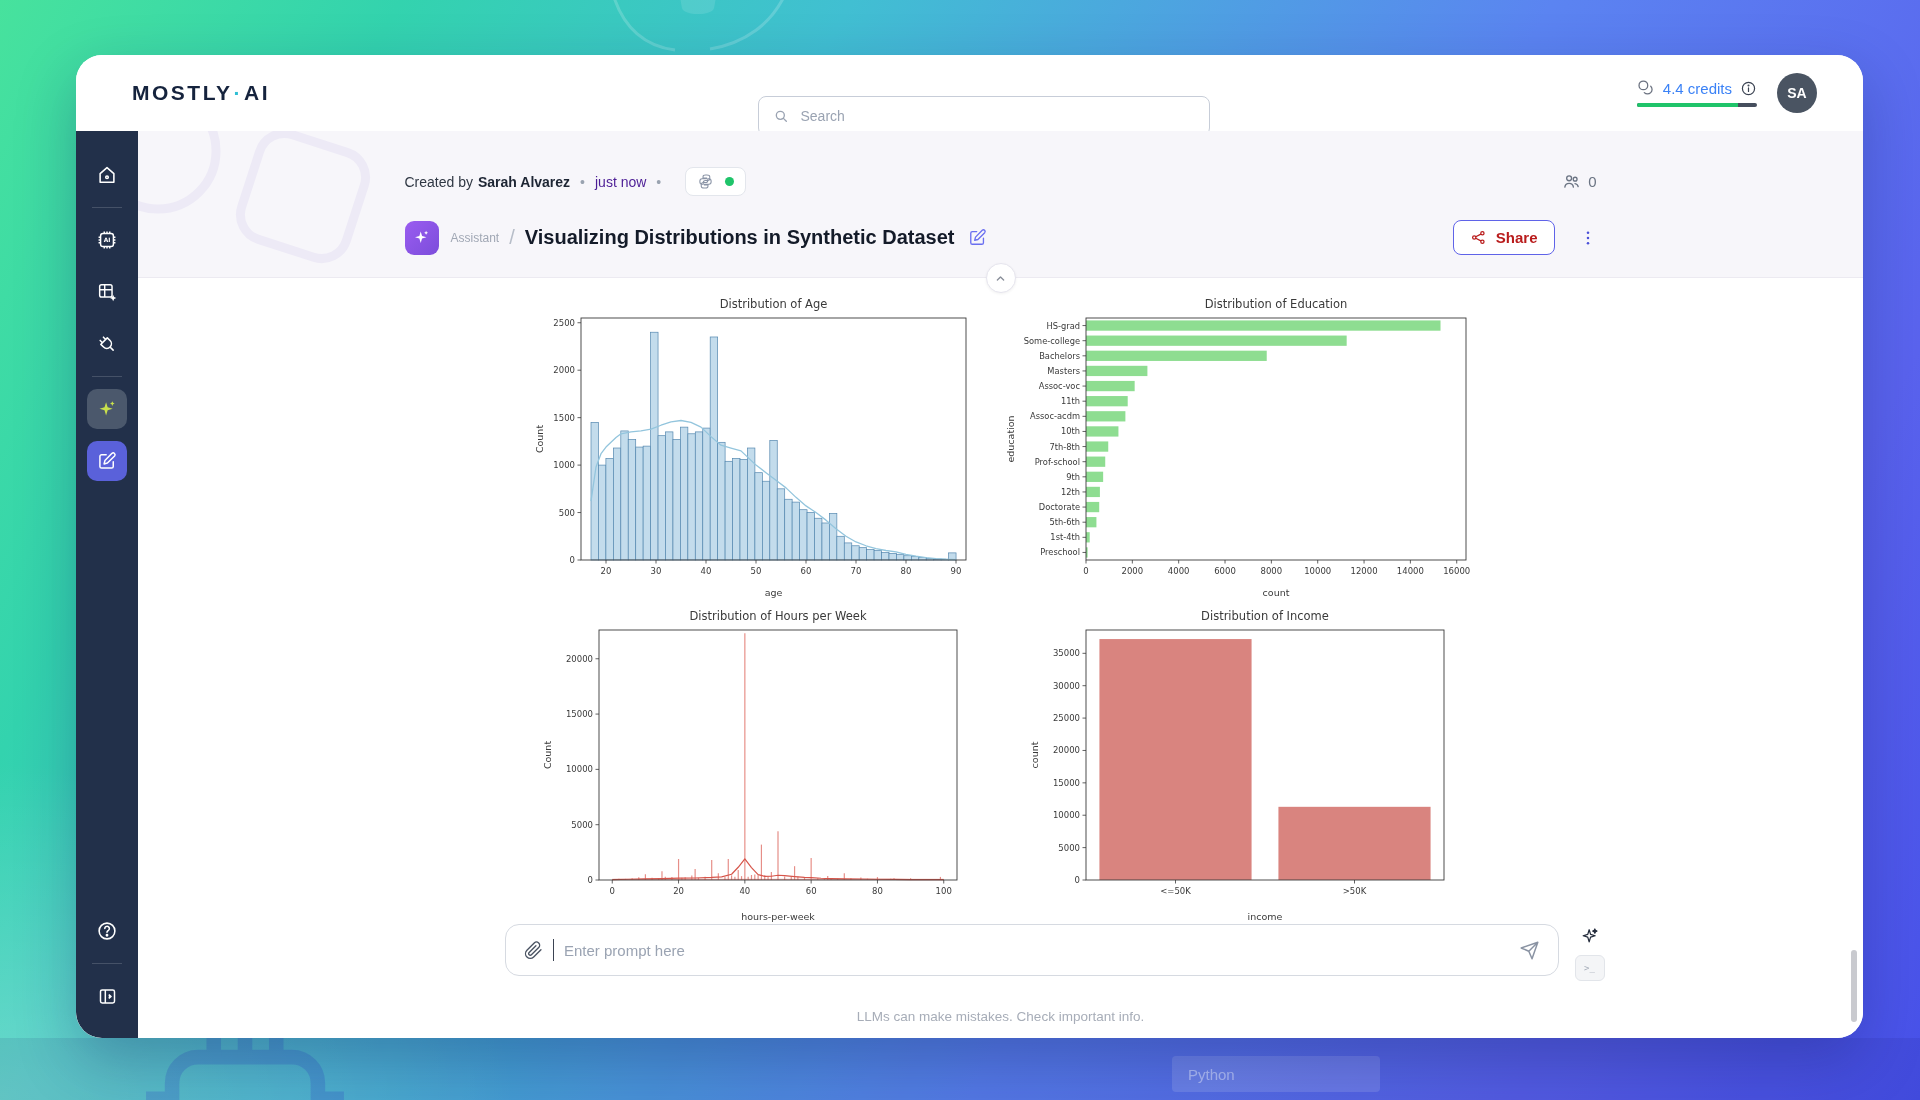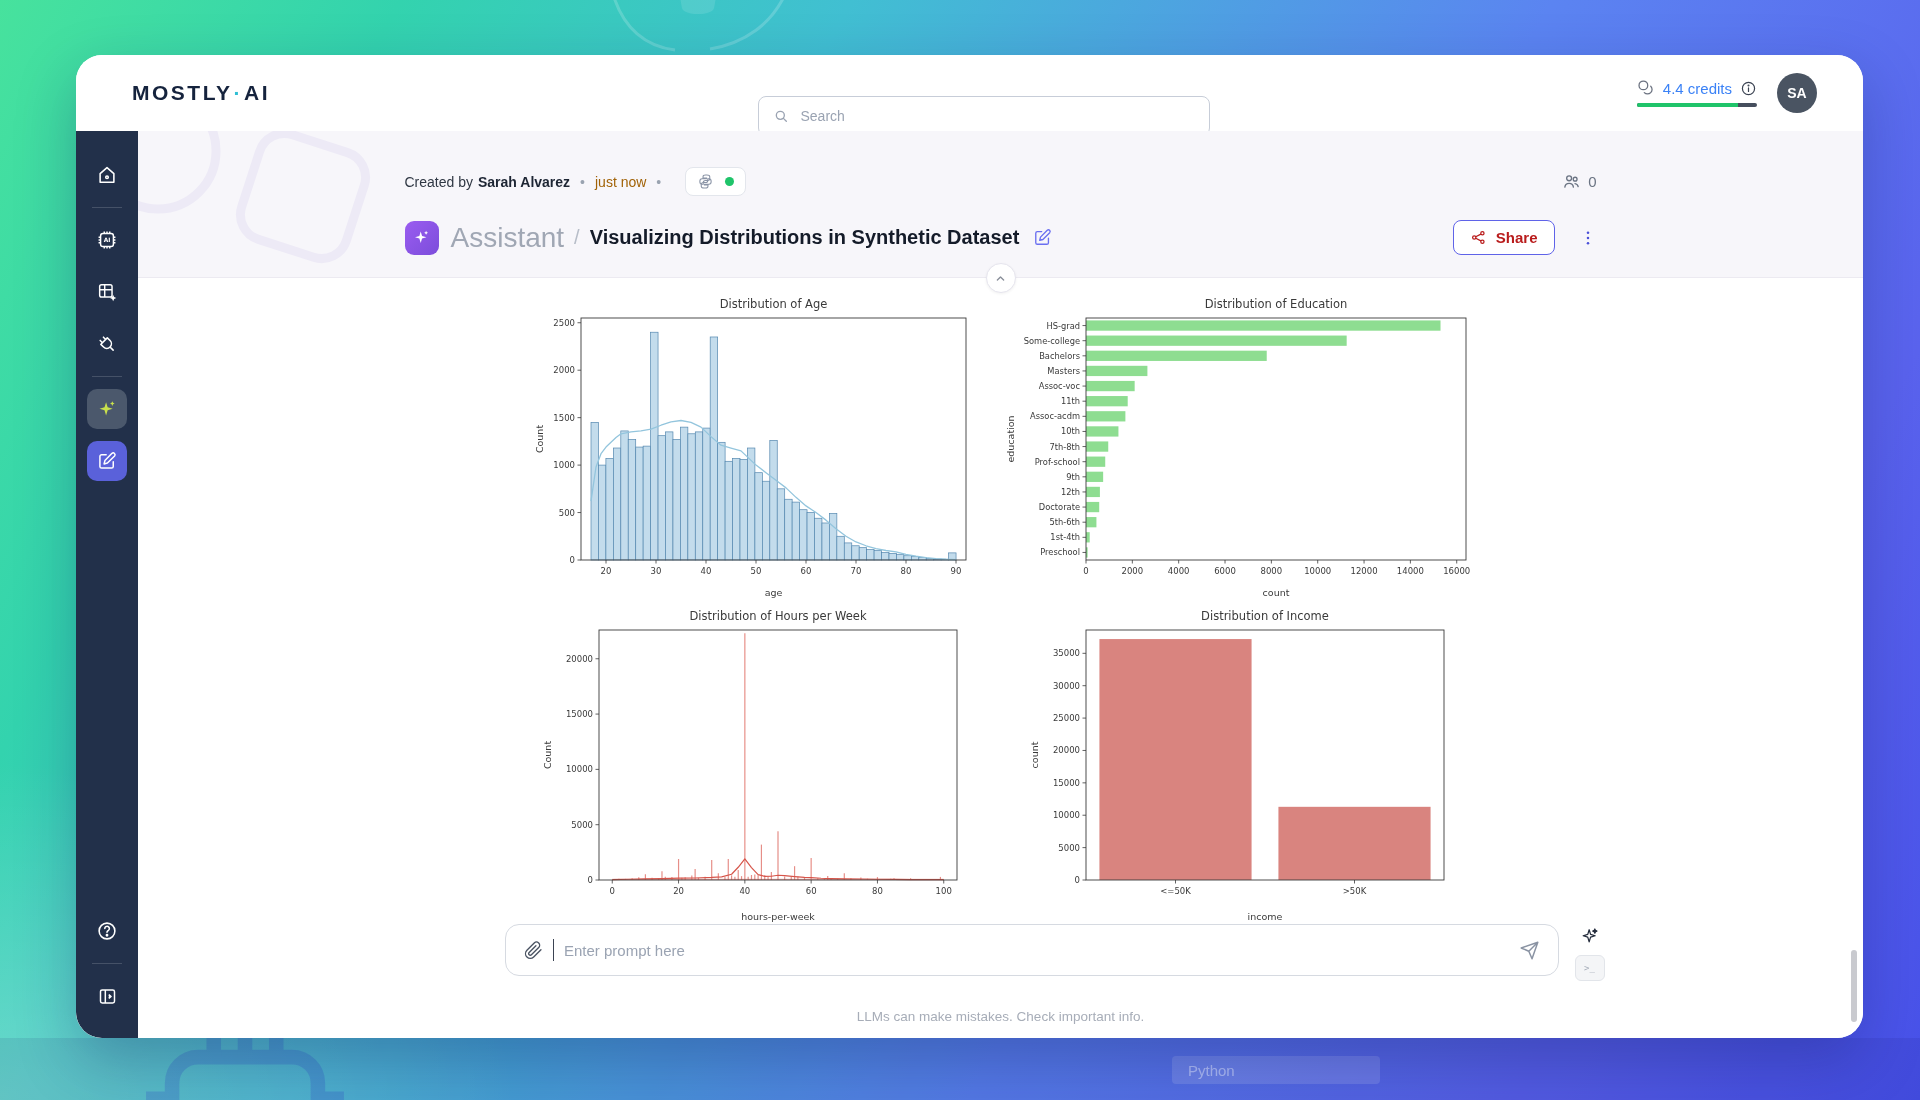--- a/index.html
+++ b/index.html
@@ -7,21 +7,21 @@
     width:1920px;height:1100px;overflow:hidden;position:relative;
     font-family:"Liberation Sans",sans-serif;
     background:linear-gradient(118deg,#47e29d 0%,#33d3ae 16%,#41bfd2 34%,#5b84f1 62%,#5a63ee 84%,#4751e9 100%);
   }
   svg{font-family:"DejaVu Sans",sans-serif;}
   
   .bg-bottom-band{position:absolute;left:0;right:0;bottom:0;height:62px;background:rgba(18,24,110,0.10);}
   .bg-light-corner{position:absolute;left:0;bottom:0;width:520px;height:340px;
     background:radial-gradient(ellipse at 0% 100%,rgba(255,255,255,0.25),rgba(255,255,255,0) 70%);}
   .chip-doodle{position:absolute;left:120px;top:1005px;opacity:.22;color:#2c3ec4;}
-  .python-box{position:absolute;left:1172px;top:1056px;width:208px;height:28px;background:rgba(255,255,255,0.13);
+  .python-box{position:absolute;left:1172px;top:1056px;width:208px;height:36px;background:rgba(255,255,255,0.13);
     border-radius:4px;display:flex;align-items:center;padding-left:16px;box-sizing:border-box;
     color:rgba(224,231,255,0.55);font-size:15px;}
   .plug-doodle{position:absolute;left:590px;top:-8px;opacity:.18;color:#ffffff;}
   
   .card{position:absolute;left:76px;top:55px;width:1787px;height:983px;background:#fff;border-radius:26px;
     box-shadow:0 22px 60px rgba(14,24,92,.28);display:flex;flex-direction:column;overflow:hidden;}
   
   .topbar{flex:0 0 76px;display:flex;align-items:center;padding:0 46px 0 56px;position:relative;background:#fff;}
   .logo{font-weight:bold;font-size:21px;letter-spacing:2.5px;color:#15233d;user-select:none;cursor:pointer;}
   .logo-dot{color:#2fbfd4;margin:0 1px;}
@@ -48,29 +48,29 @@
   .tile-indigo{background:#5a61da;}
   .spacer{flex:1;}
   
   .main{flex:1;display:flex;flex-direction:column;background:#fff;min-width:0;position:relative;}
   .header-band{background:#f7f6fa;padding:36px 0 22px;position:relative;overflow:hidden;}
   .band-doodle{position:absolute;color:#edeaf6;pointer-events:none;}
   .band-inner{width:1192px;margin:0 auto;position:relative;}
   .row1{display:flex;align-items:center;font-size:14px;color:#2f3743;}
   .author{font-weight:bold;margin-left:5px;color:#1d2533;}
   .meta-dot{color:#9aa3b0;margin:0 10px;}
-  .muted{color:#a16207;}
+  .muted{color:#4c1d95;}
   .kernel-pill{margin-left:14px;display:flex;align-items:center;gap:11px;border:1px solid #e3e6ec;background:#fff;
     border-radius:8px;padding:5px 11px;cursor:pointer;}
   .status-dot{width:9px;height:9px;border-radius:50%;}
   .viewers{margin-left:auto;display:flex;align-items:center;gap:7px;color:#6b7483;font-size:15px;}
   .row2{margin-top:24px;display:flex;align-items:center;gap:12px;}
   .app-ico{width:34px;height:34px;border-radius:9px;background:linear-gradient(135deg,#9a5cf0,#7c4ddb);
     display:flex;align-items:center;justify-content:center;color:#fff;flex:0 0 34px;}
-  .bc-app{font-size:28px;color:#a0a7b4;}
+  .bc-app{font-size:12px;color:#a0a7b4;}
   .bc-sep{font-size:20px;color:#b7bdc8;margin:0 -2px;}
   .bc-title{font-size:20px;color:#141b29;font-weight:700;}
   .edit-ico{color:#6a6ff0;margin-left:2px;cursor:pointer;display:flex;}
   .actions{margin-left:auto;display:flex;align-items:center;gap:24px;}
   .share-btn{display:flex;align-items:center;gap:9px;border:1.5px solid #5f63e8;color:#b91c1c;background:#fff;
     border-radius:8px;padding:8px 16px;font-size:15px;font-weight:600;cursor:pointer;}
   .kebab{color:#4b50d8;cursor:pointer;display:flex;}
   .collapse-divider{position:relative;border-top:1px solid #eceaf1;}
   .collapse-btn{position:absolute;left:50%;top:-15px;transform:translateX(-50%);width:30px;height:30px;border-radius:50%;
     background:#fff;border:1px solid #e6e5ee;color:#8a8f9a;display:flex;align-items:center;justify-content:center;

